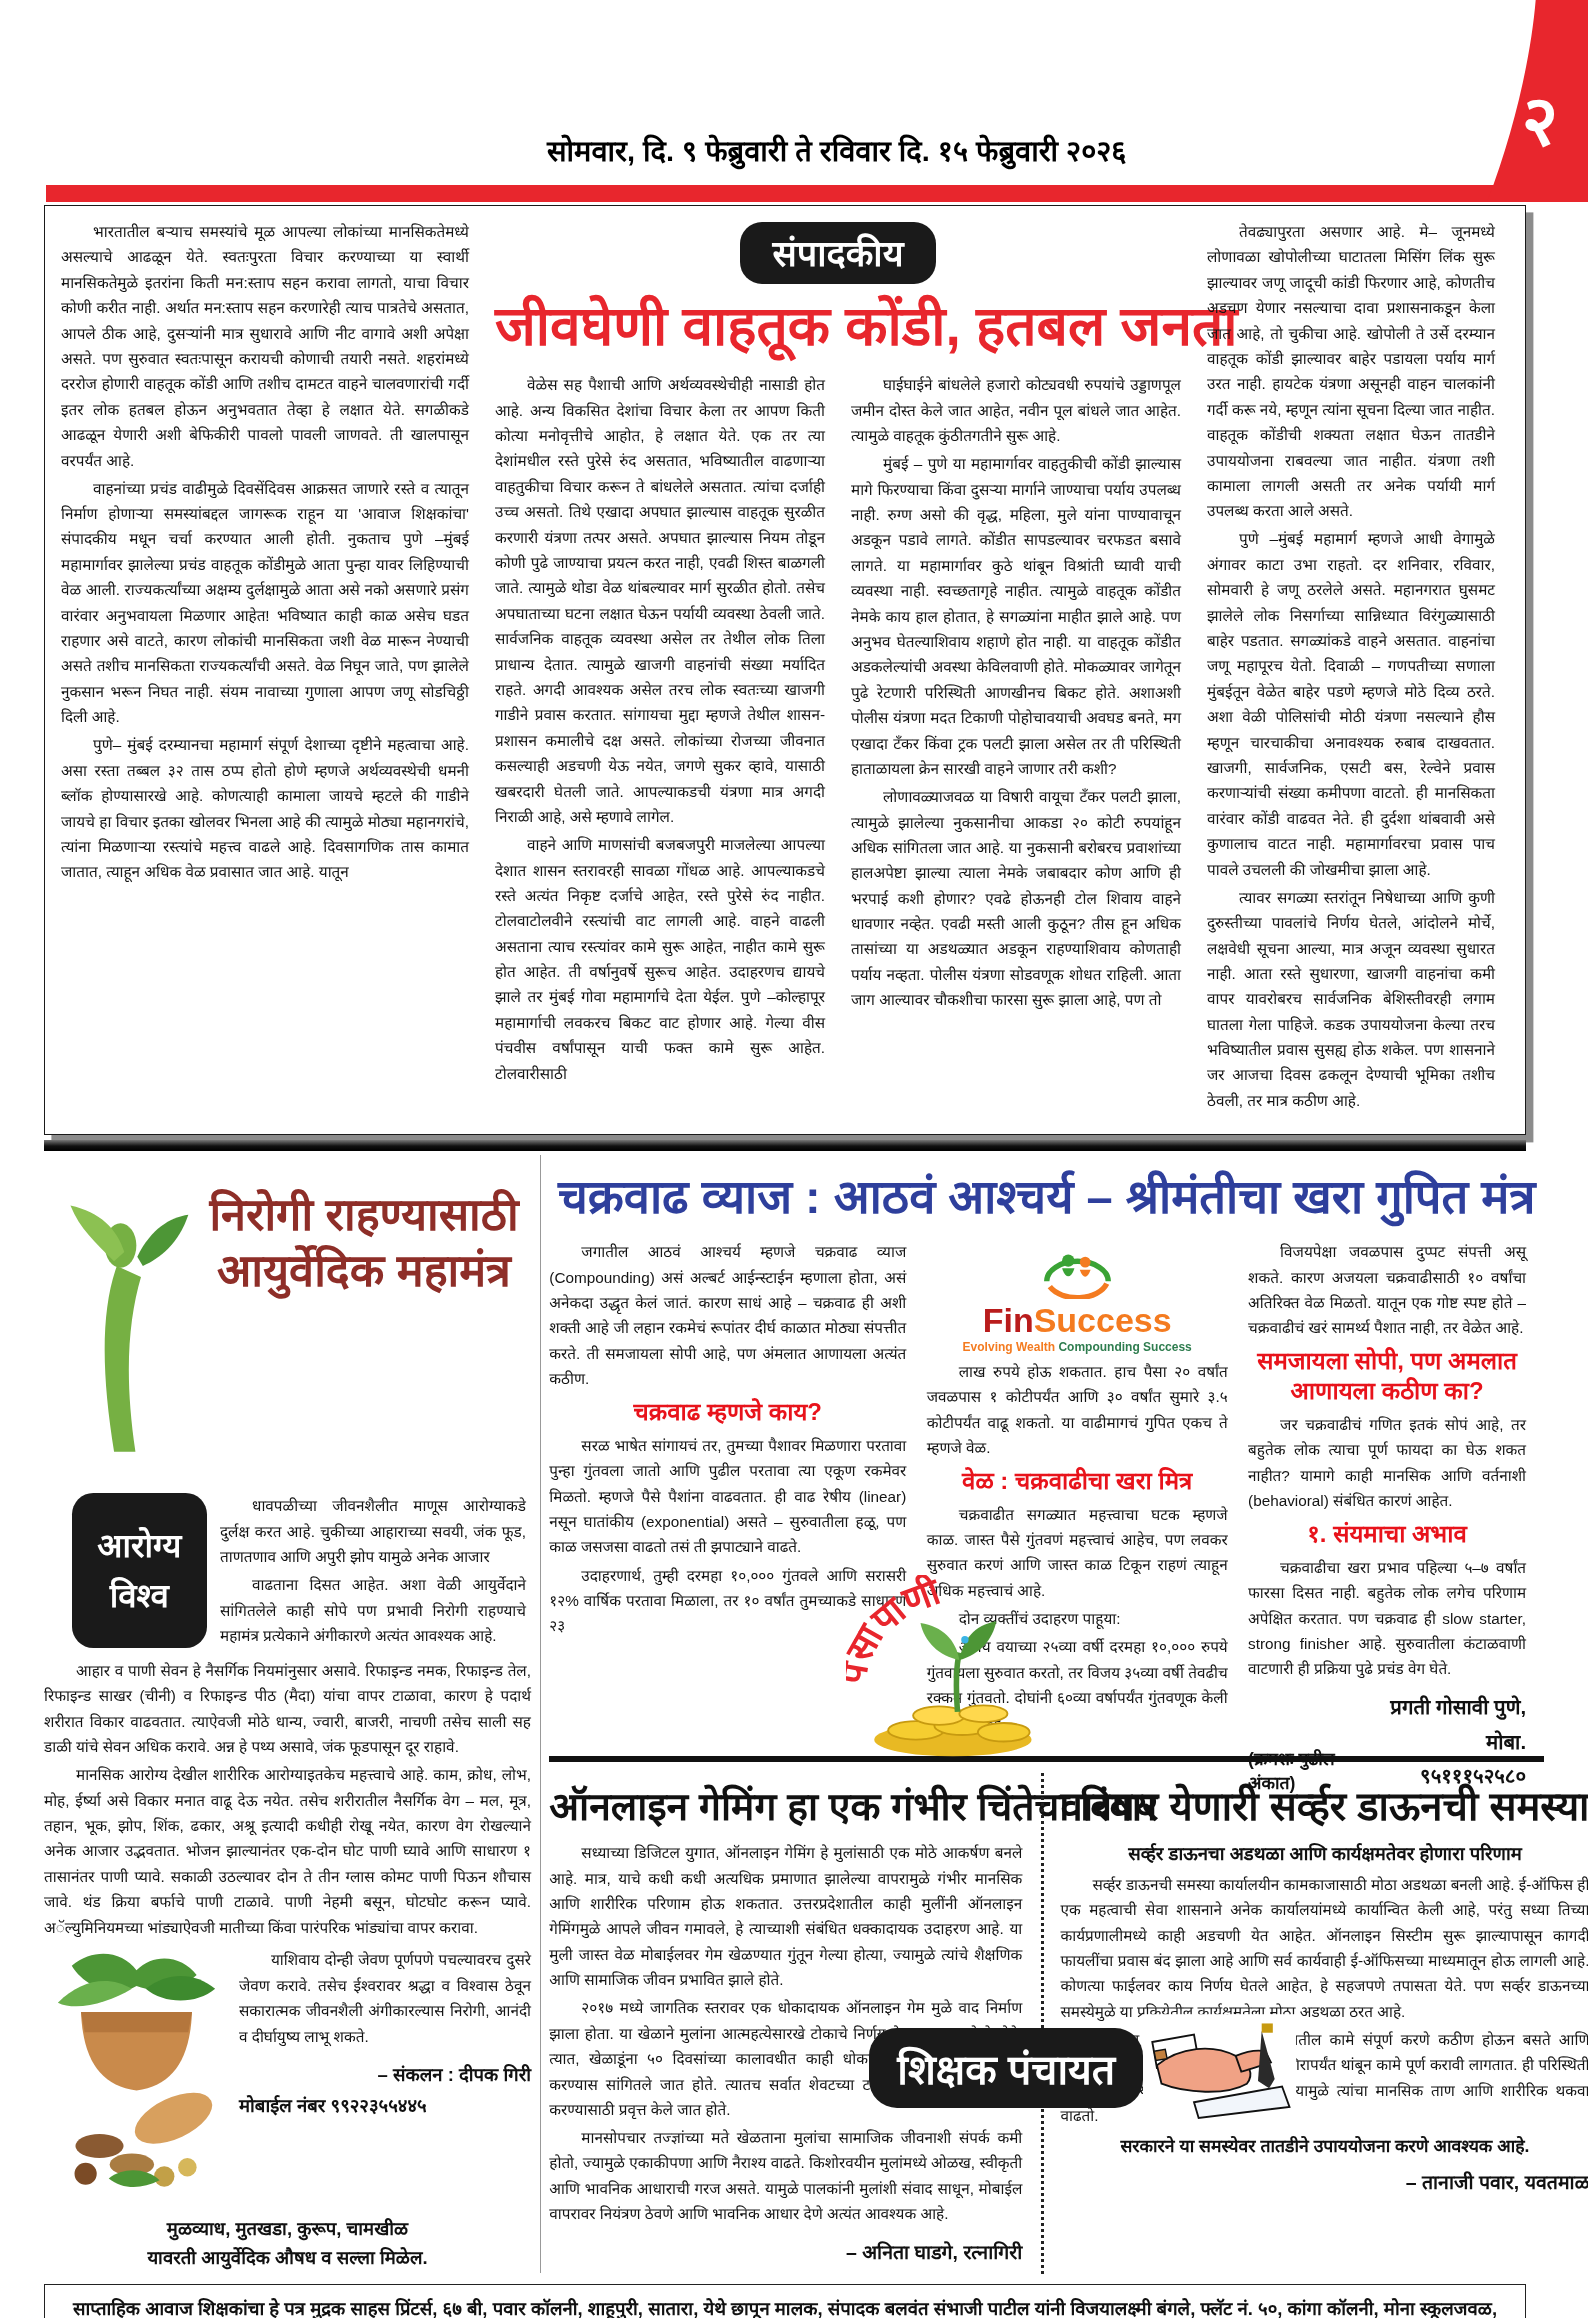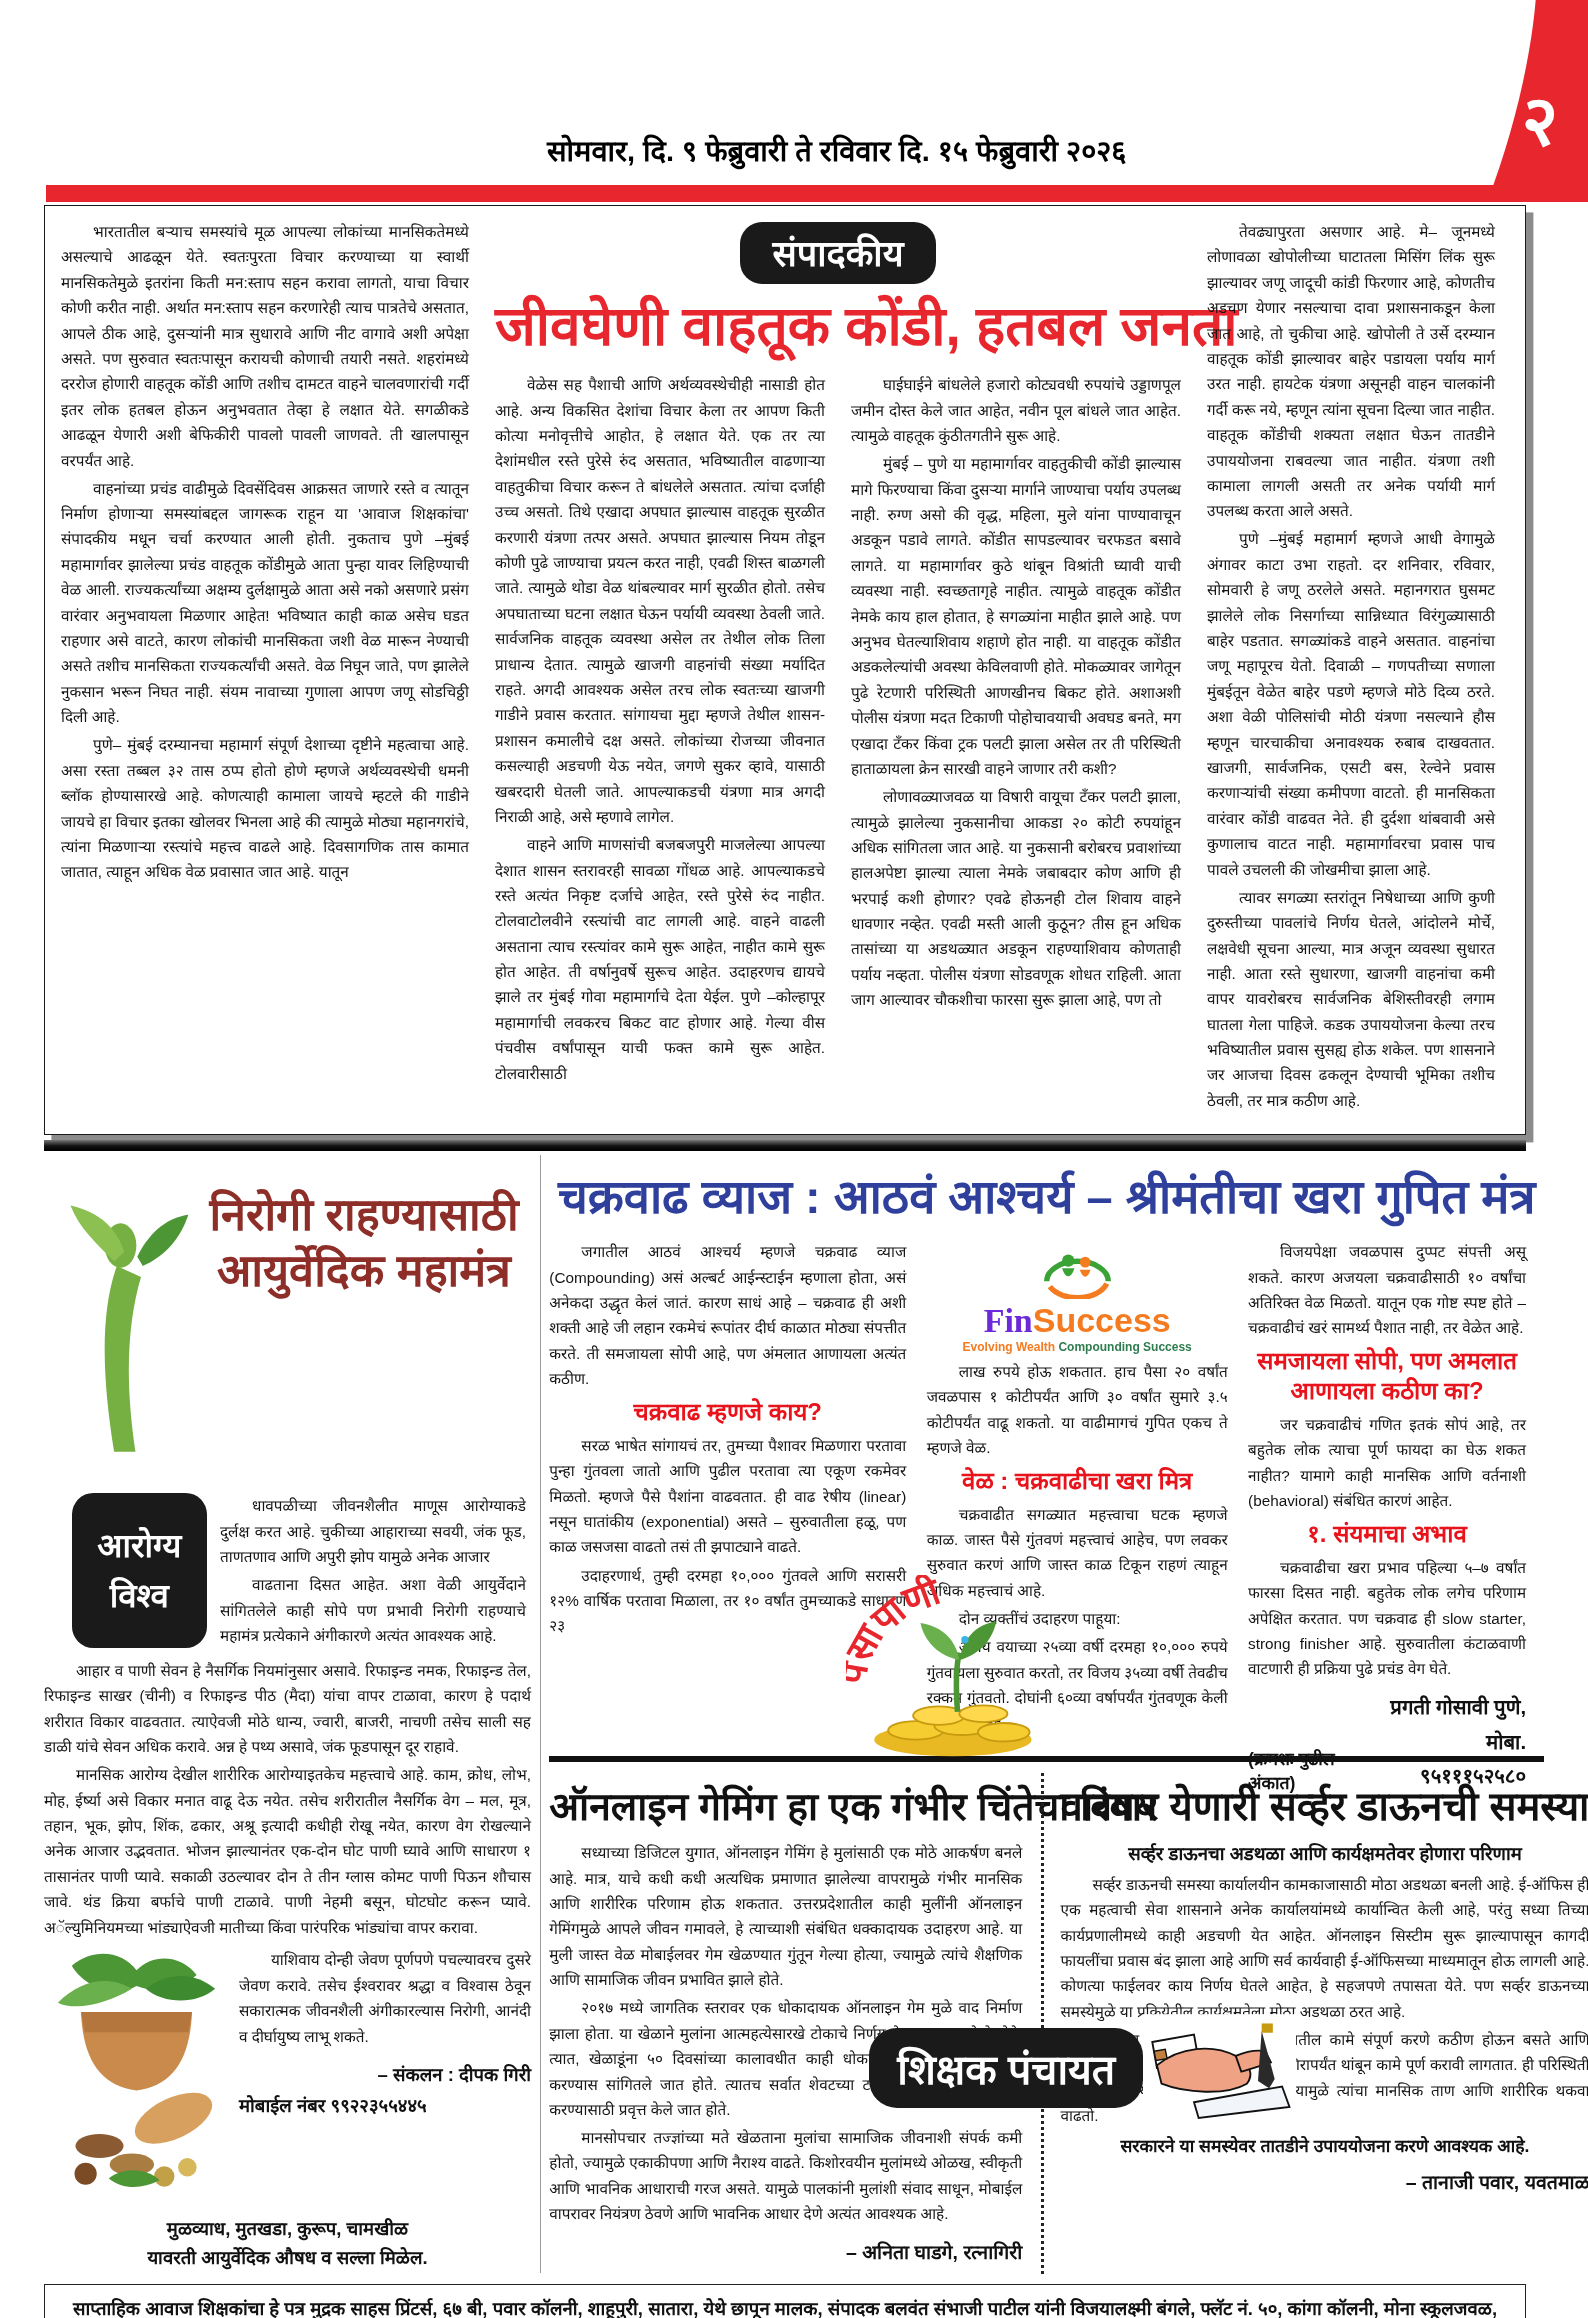--- a/index.html
+++ b/index.html
@@ -57,21 +57,21 @@
       padding-left:8.3px;box-sizing:border-box;}
   .compound{position:relative;height:580px;}
   .cmp-headline{color:#2e3f9c;font-weight:bold;font-size:47px;text-align:center;margin:8.3px 0 12px 0;white-space:nowrap;}
   .cmp-cols{display:flex;gap:20.4px;}
   .cmp-a{width:357px;flex:none;}
   .cmp-b{width:301px;flex:none;}
   .cmp-c{width:278px;flex:none;}
   .red-sub{color:#e8131b;font-weight:bold;font-size:24px;text-align:center;margin:5.6px 0;line-height:1.25;}
   .finevolve{text-align:center;margin-bottom:4.6px;}
   .fin-brand{font-size:34px;font-weight:bold;}
-  .fin-green{color:#6d28d9;font-family:Liberation Serif, serif;}
+  .fin-green{color:#b91c1c;}
   .fin-orange{color:#f47b20;}
   .fin-tagline{font-size:12px;font-weight:bold;text-align:center;}
   .tag-orange{color:#f47b20;}
   .tag-green{color:#2f7d4f;}
   .cmp-cont-row{display:flex;justify-content:space-between;align-items:flex-end;margin-top:8.3px;}
   .cmp-cont{font-size:17.6px;font-weight:bold;}
   .cmp-byline{text-align:right;font-size:20.4px;font-weight:bold;line-height:1.7;}
   .paisa-img{position:absolute;left:297px;bottom:-18.5px;}
 
   .band-rule{border:none;border-top:6.5px solid #111;margin:13px 0 0 0;}

